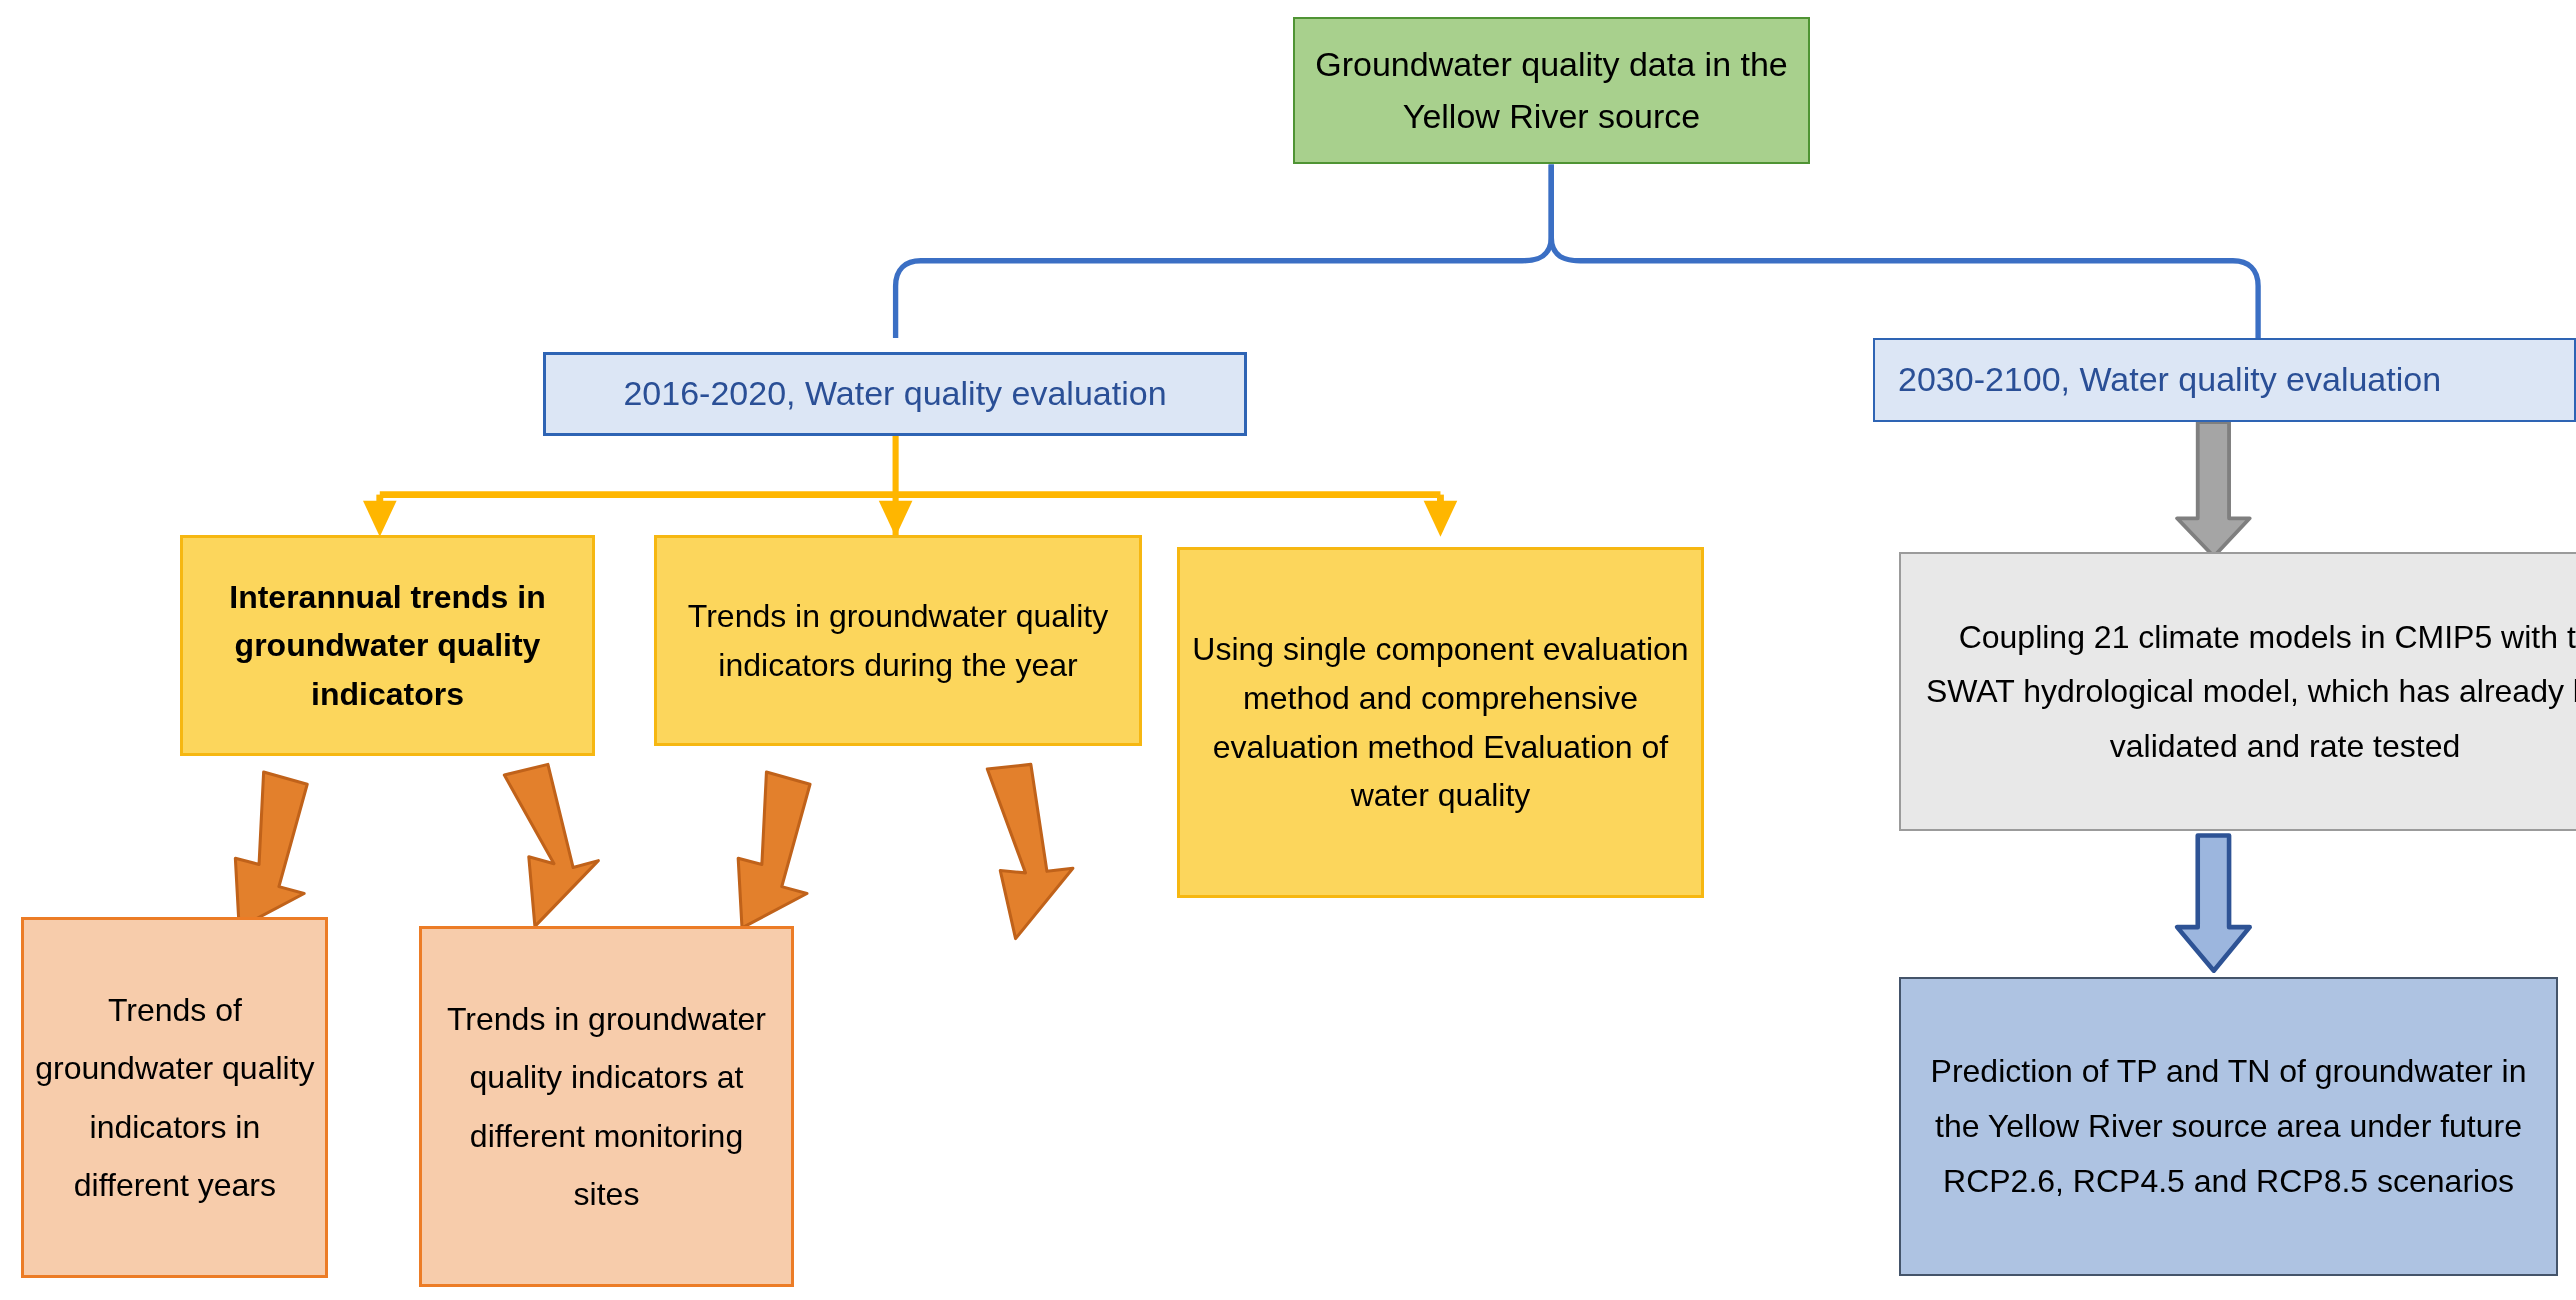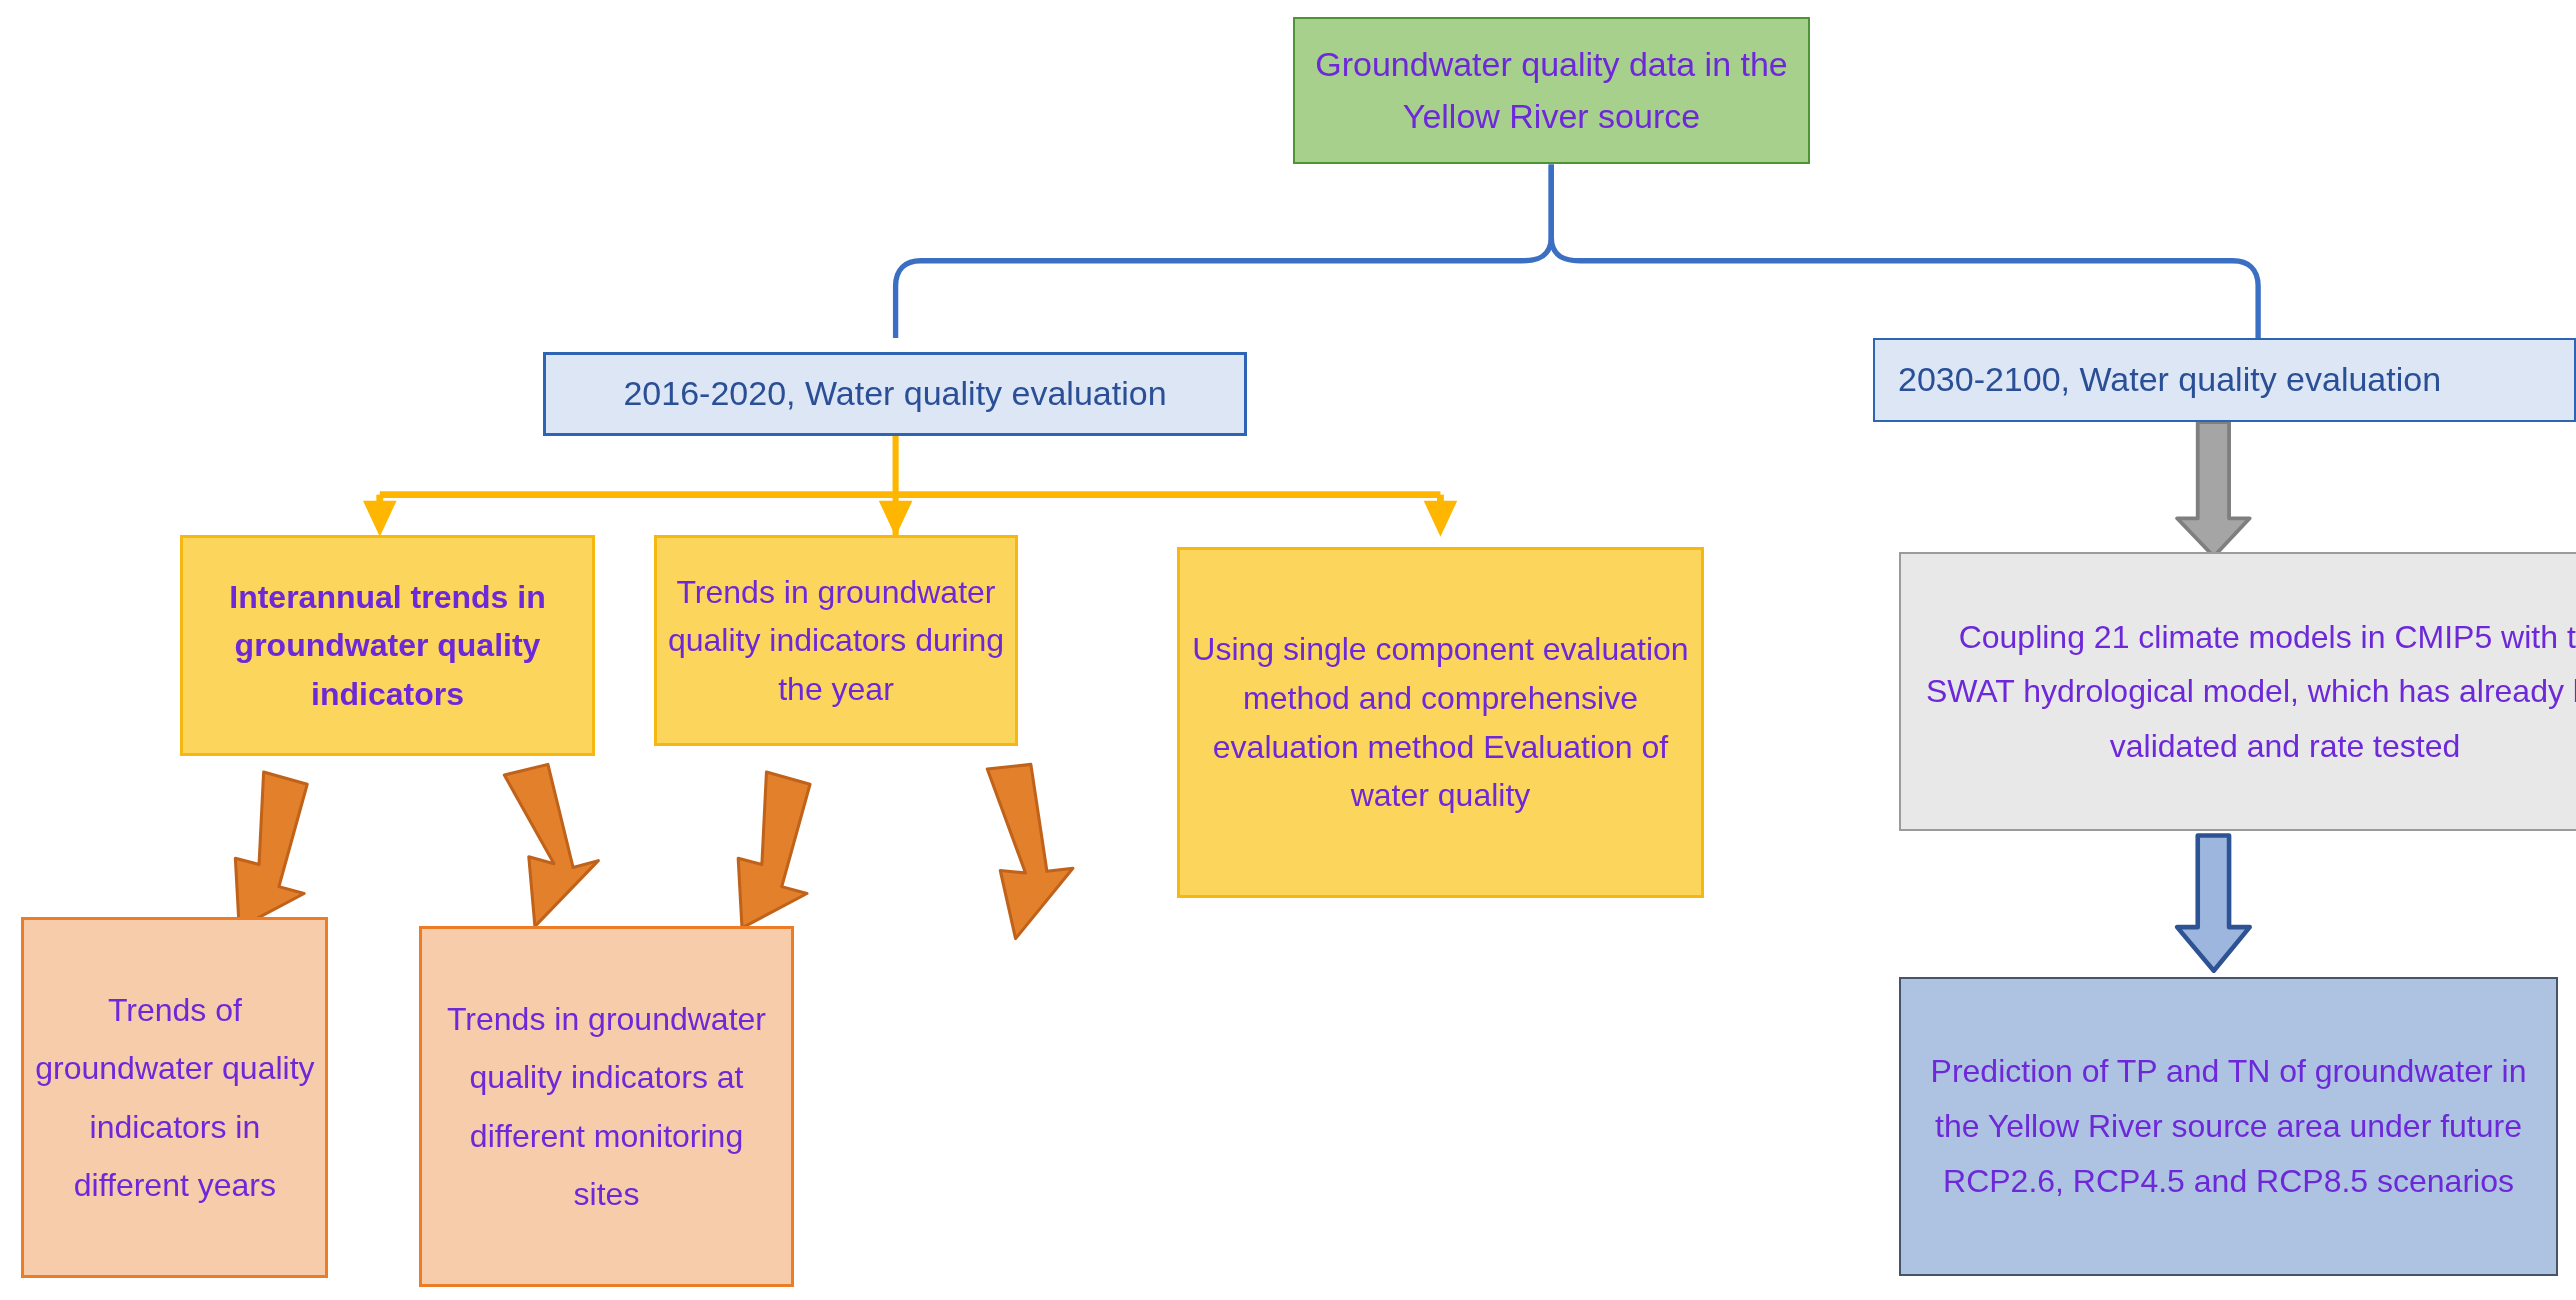--- a/index.html
+++ b/index.html
@@ -17,21 +17,21 @@
     background: #ffffff;
     overflow: hidden;
   }
   .node {
     position: absolute;
     box-sizing: border-box;
     display: flex;
     align-items: center;
     justify-content: center;
     text-align: center;
-    color: #6d28d9;
+    color: #000000;
     line-height: 1.52;
     padding: 4.6px 10.7px;
   }
 
   
   #node-root {
     left: 1293px;
     top: 17px;
     width: 517px;
     height: 147px;
@@ -63,21 +63,21 @@
     padding-left: 23px;
   }
 
   
   .node-yellow {
     background: #fcd65c;
     border: 3.1px solid #f6b711;
     font-size: 32px;
   }
   #node-y1 { left: 180px;  top: 535px;  width: 415px; height: 221px; font-weight: bold; }
-  #node-y2 { left: 654px;  top: 535px;  width: 364px; height: 211px; }
+  #node-y2 { left: 654px;  top: 535px;  width: 488px; height: 211px; }
   #node-y3 { left: 1177px; top: 535px;  width: 527px; height: 351px; margin-top: 12px; }
 
   
   .node-peach {
     background: #f7ccab;
     border: 3.1px solid #ec7c26;
     font-size: 32px;
     line-height: 1.82;
   }
   #node-p1 { left: 21.4px;   top: 917px; width: 307px; height: 361px; }

